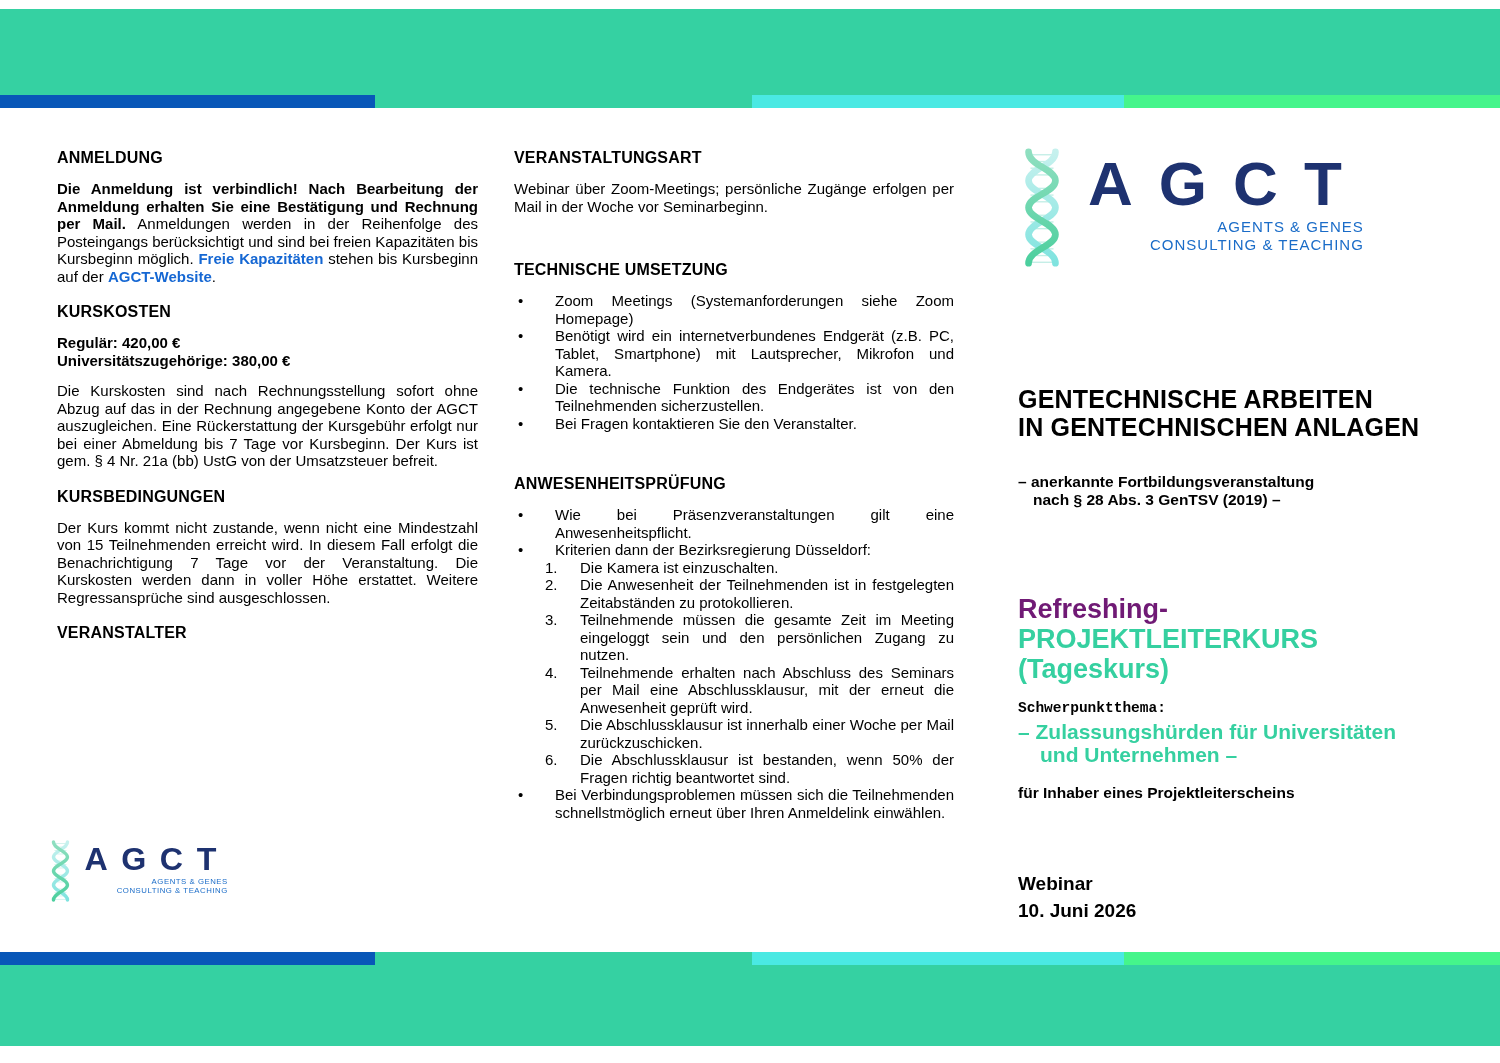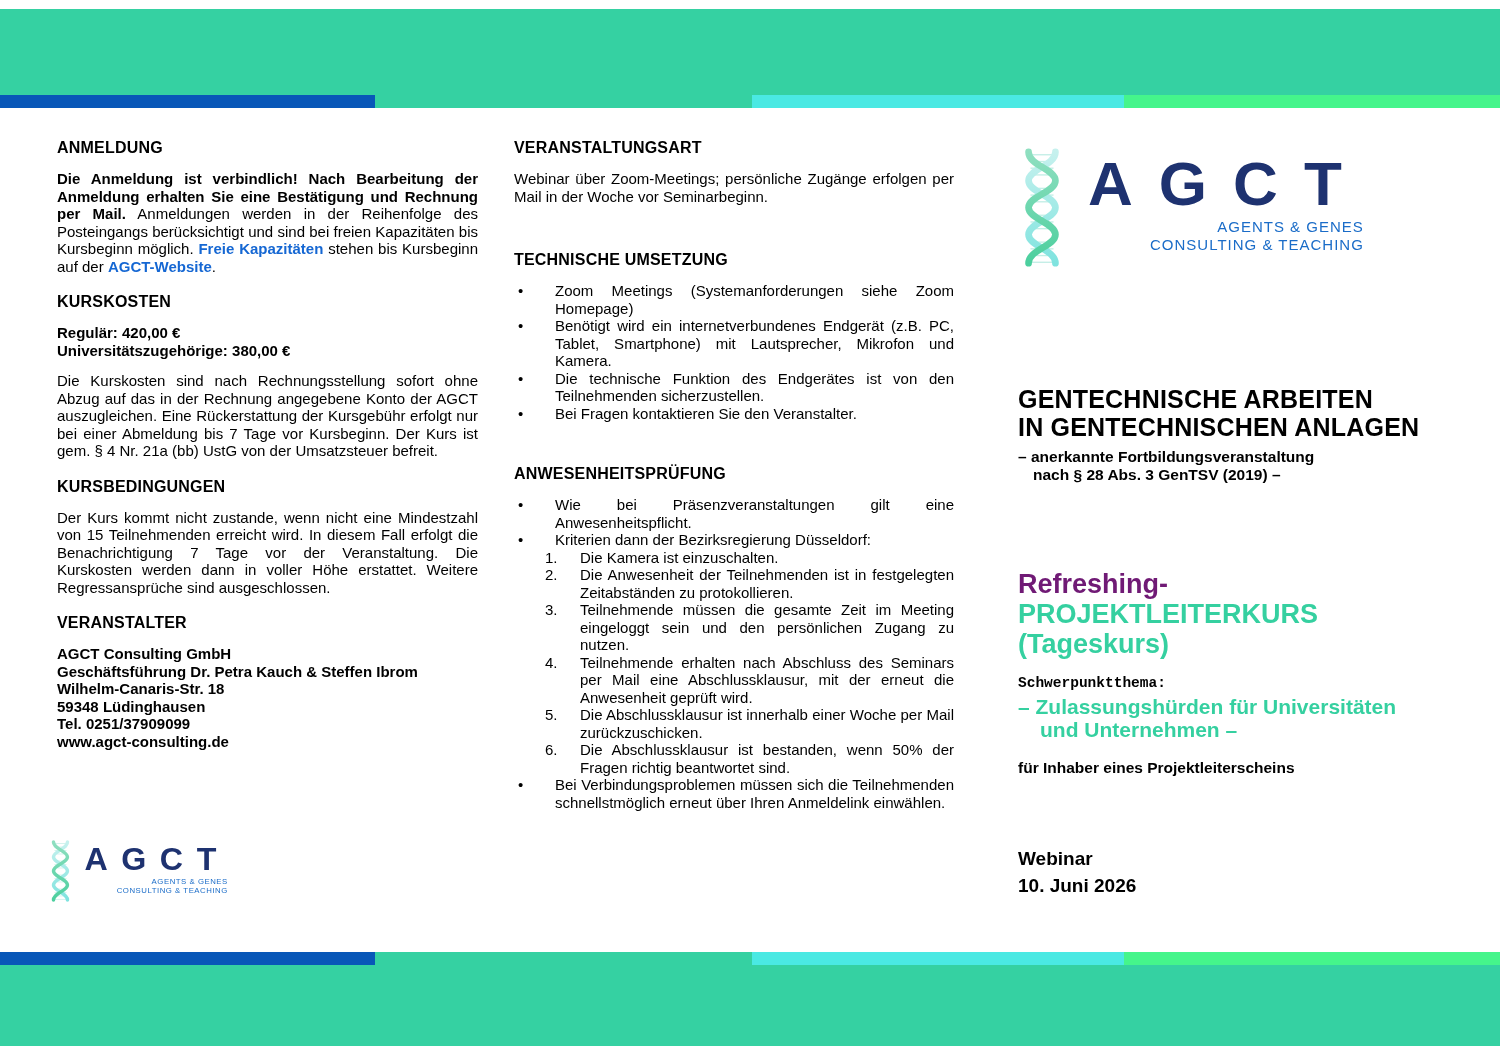--- a/index.html
+++ b/index.html
@@ -19,21 +19,21 @@
   .band-bottom { top: 965px; height: 81px; }
   .seg { position: absolute; height: 13px; }
   .seg-row-top .seg { top: 95px; }
   .seg-row-bottom .seg { top: 952px; }
   .seg-1 { left: 0; width: 375px; }
   .seg-2 { left: 375px; width: 377px; }
   .seg-3 { left: 752px; width: 372px; }
   .seg-4 { left: 1124px; width: 376px; }
 
   
-  .col { position: absolute; top: 139px; font-size: 15px; line-height: 17.5px; }
+  .col { position: absolute; top: 149px; font-size: 15px; line-height: 17.5px; }
   .col-left  { left: 57px;  width: 421px; }
   .col-mid   { left: 514px; width: 440px; }
   .col-right { left: 1018px; width: 452px; top: 148px; }
 
   h3.sec {
     font-size: 16px;
     font-weight: bold;
     line-height: 18px;
     letter-spacing: 0.2px;
   }
@@ -70,21 +70,21 @@
   .logo-small-wrap { position: absolute; left: 48px; top: 840px; }
   .logo-small { transform: scale(0.52); transform-origin: 0 0; }
 
   .main-title {
     margin-top: 116px;
     font-size: 25px;
     font-weight: bold;
     line-height: 27.5px;
     letter-spacing: 0.2px;
   }
-  .sub-title { margin-top: 7px; font-size: 15.5px; font-weight: bold; line-height: 18px; }
+  .sub-title { margin-top: 32px; font-size: 15.5px; font-weight: bold; line-height: 18px; }
   .sub-title .indent { padding-left: 15px; }
   .course-title { margin-top: 85px; font-size: 27px; font-weight: bold; line-height: 30px; }
   .schwerpunkt-label { margin-top: 16px; font-size: 14.5px; font-weight: bold; line-height: 16px; font-family: Liberation Mono, monospace; }
   .schwerpunkt { margin-top: 4px; font-size: 21px; font-weight: bold; line-height: 23px; }
   .schwerpunkt .indent { padding-left: 22px; }
   .audience { margin-top: 18px; font-size: 15.5px; font-weight: bold; line-height: 17px; }
   .event-block { margin-top: 69px; font-size: 19px; font-weight: bold; line-height: 27px; }
 
   .addr div { line-height: 17.5px; }
 </style>
@@ -124,28 +124,20 @@
       <p class="para">Die Kurskosten sind nach Rechnungsstellung sofort ohne Abzug auf das in der Rechnung angegebene Konto der AGCT auszugleichen. Eine Rückerstattung der Kursgebühr erfolgt nur bei einer Abmeldung bis 7 Tage vor Kursbeginn. Der Kurs ist gem. § 4 Nr. 21a (bb) UstG von der Umsatzsteuer befreit.</p>
     </section>
 
     <section>
       <h3 class="sec mt-sec">KURSBEDINGUNGEN</h3>
       <p class="para">Der Kurs kommt nicht zustande, wenn nicht eine Mindestzahl von 15 Teilnehmenden erreicht wird. In diesem Fall erfolgt die Benachrichtigung 7 Tage vor der Veranstaltung. Die Kurskosten werden dann in voller Höhe erstattet. Weitere Regressansprüche sind ausgeschlossen.</p>
     </section>
 
     <section>
       <h3 class="sec mt-sec">VERANSTALTER</h3>
-      <div class="para-left addr">
-        <div>AGCT Consulting GmbH</div>
-        <div>Geschäftsführung Dr. Petra Kauch &amp; Steffen Ibrom</div>
-        <div>Wilhelm-Canaris-Str. 18</div>
-        <div>59348 Lüdinghausen</div>
-        <div>Tel. 0251/37909099</div>
-        <div>www.agct-consulting.de</div>
-      </div>
     </section>
   </div>
 
   <div class="col col-mid">
     <section>
       <h3 class="sec">VERANSTALTUNGSART</h3>
       <p class="para">Webinar über Zoom-Meetings; persönliche Zugänge erfolgen per Mail in der Woche vor Seminarbeginn.</p>
     </section>
 
     <section>

